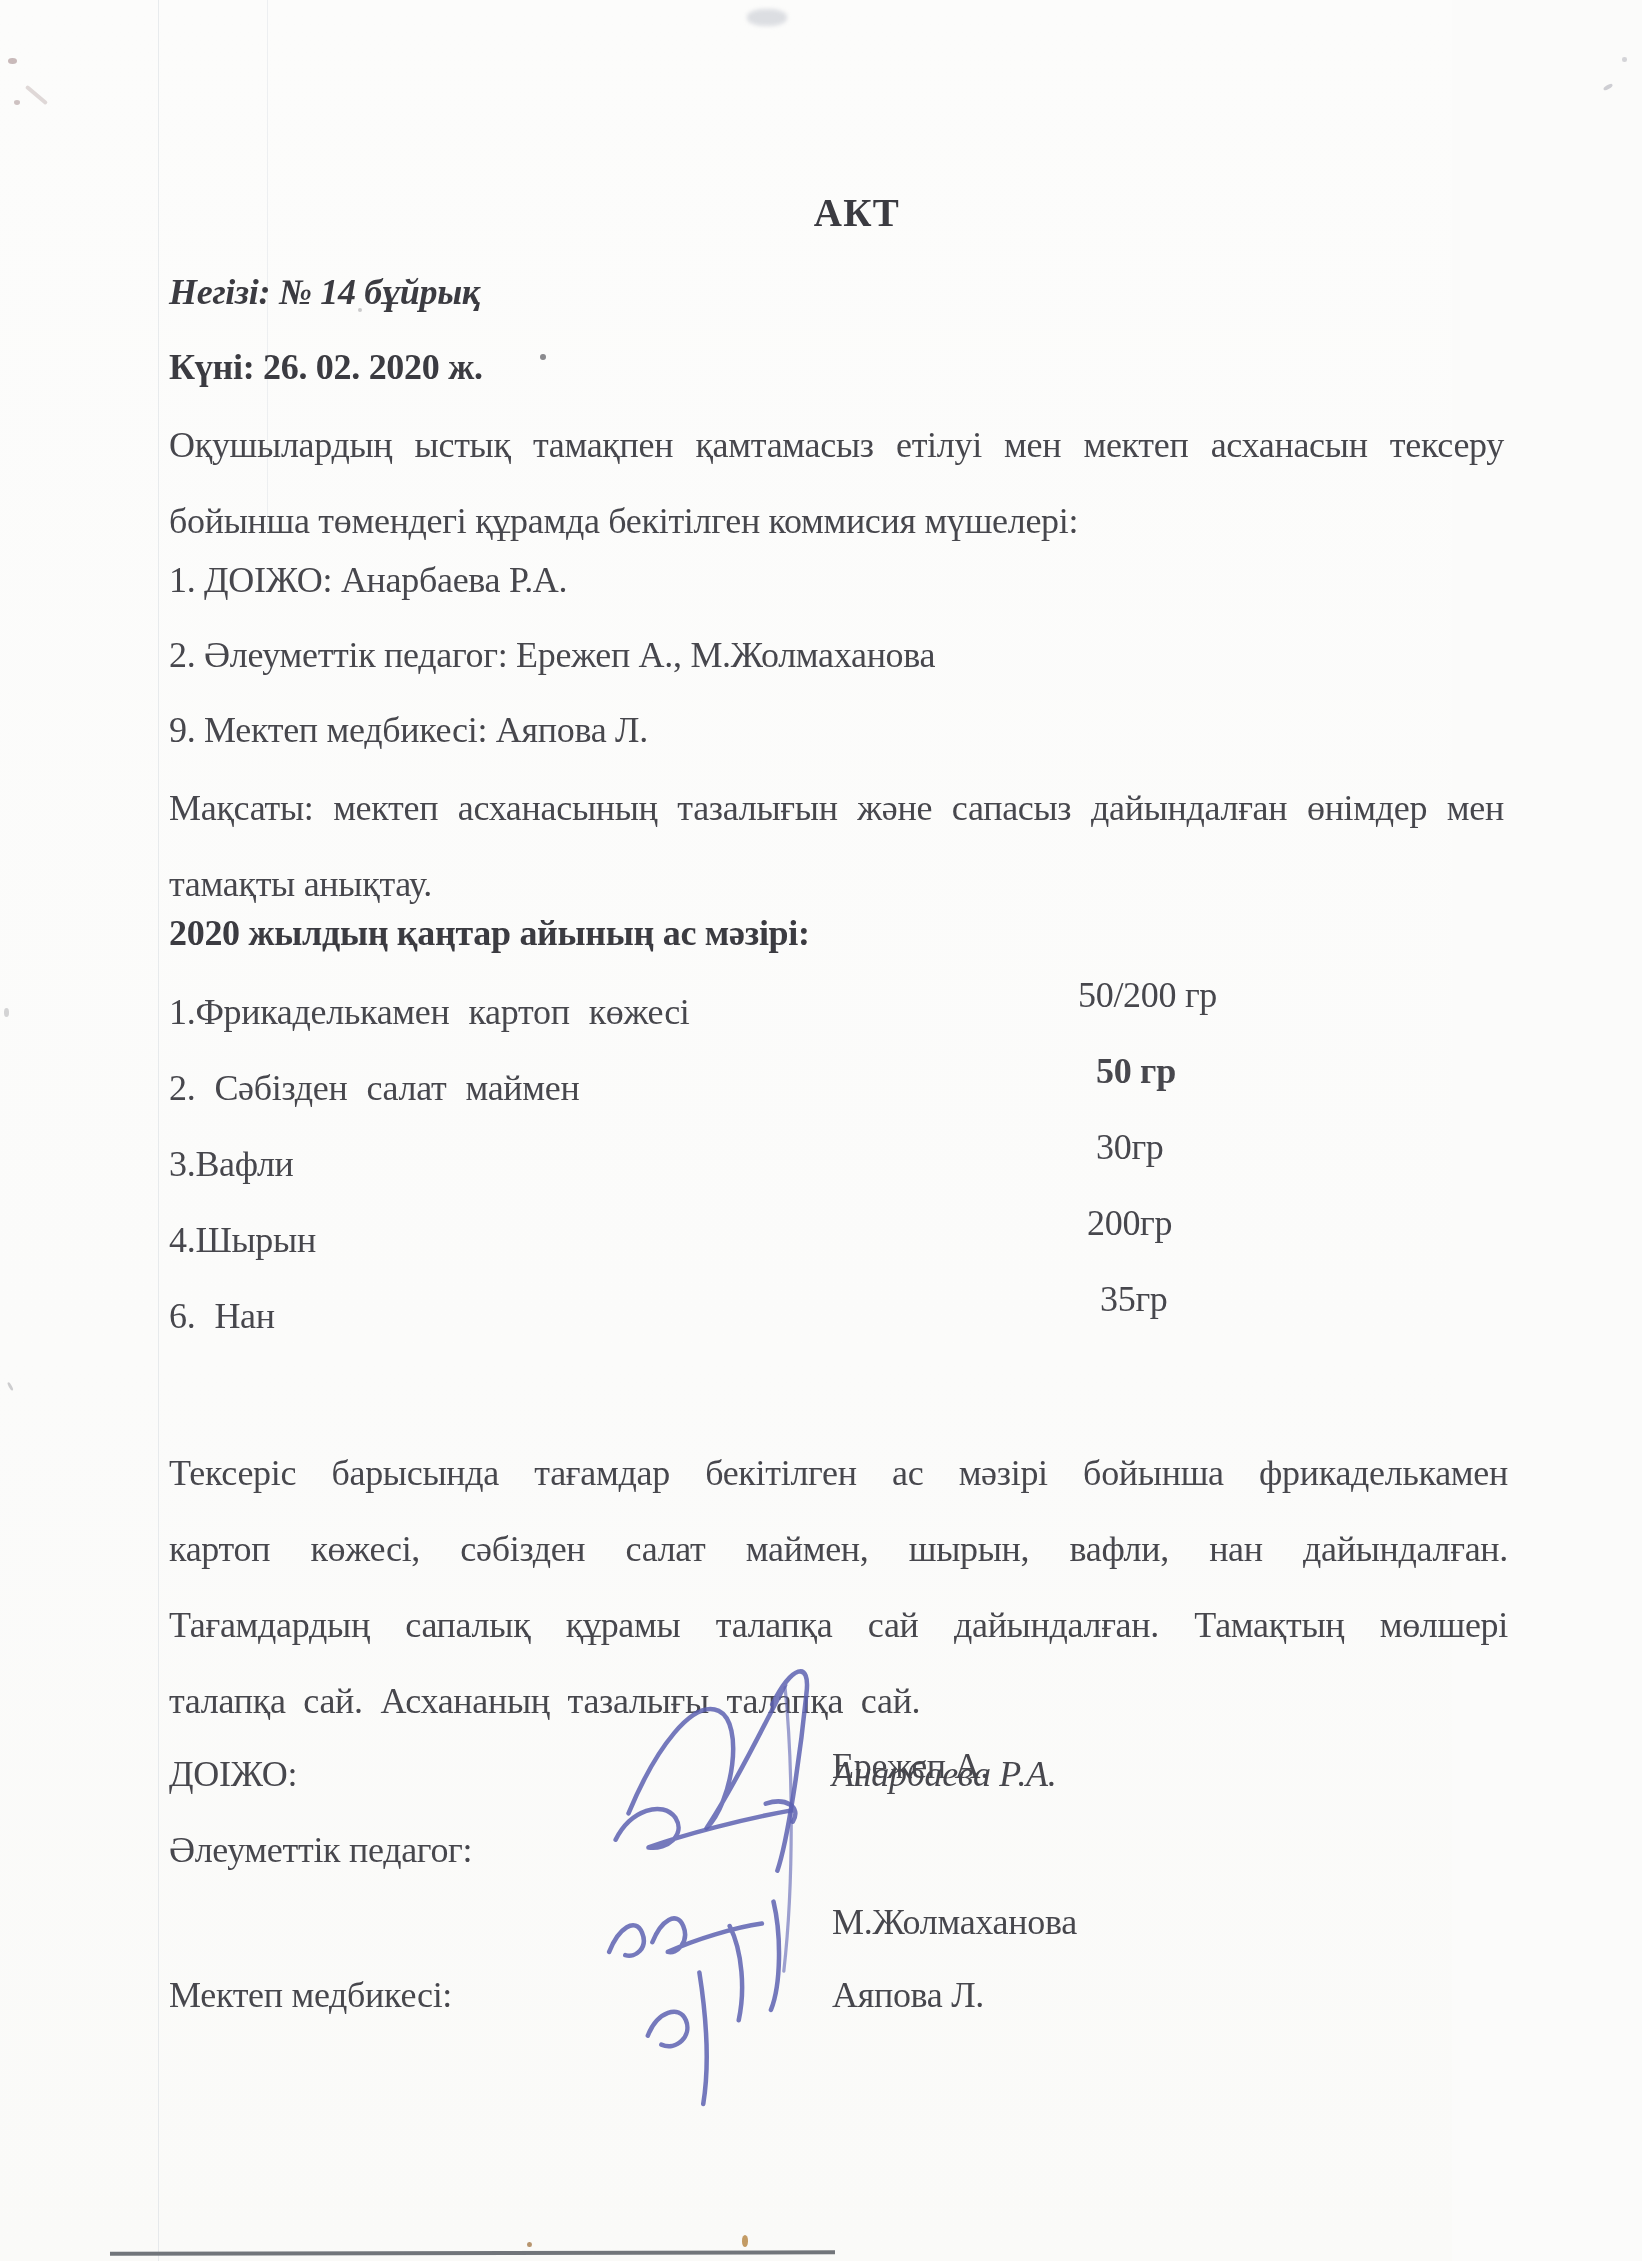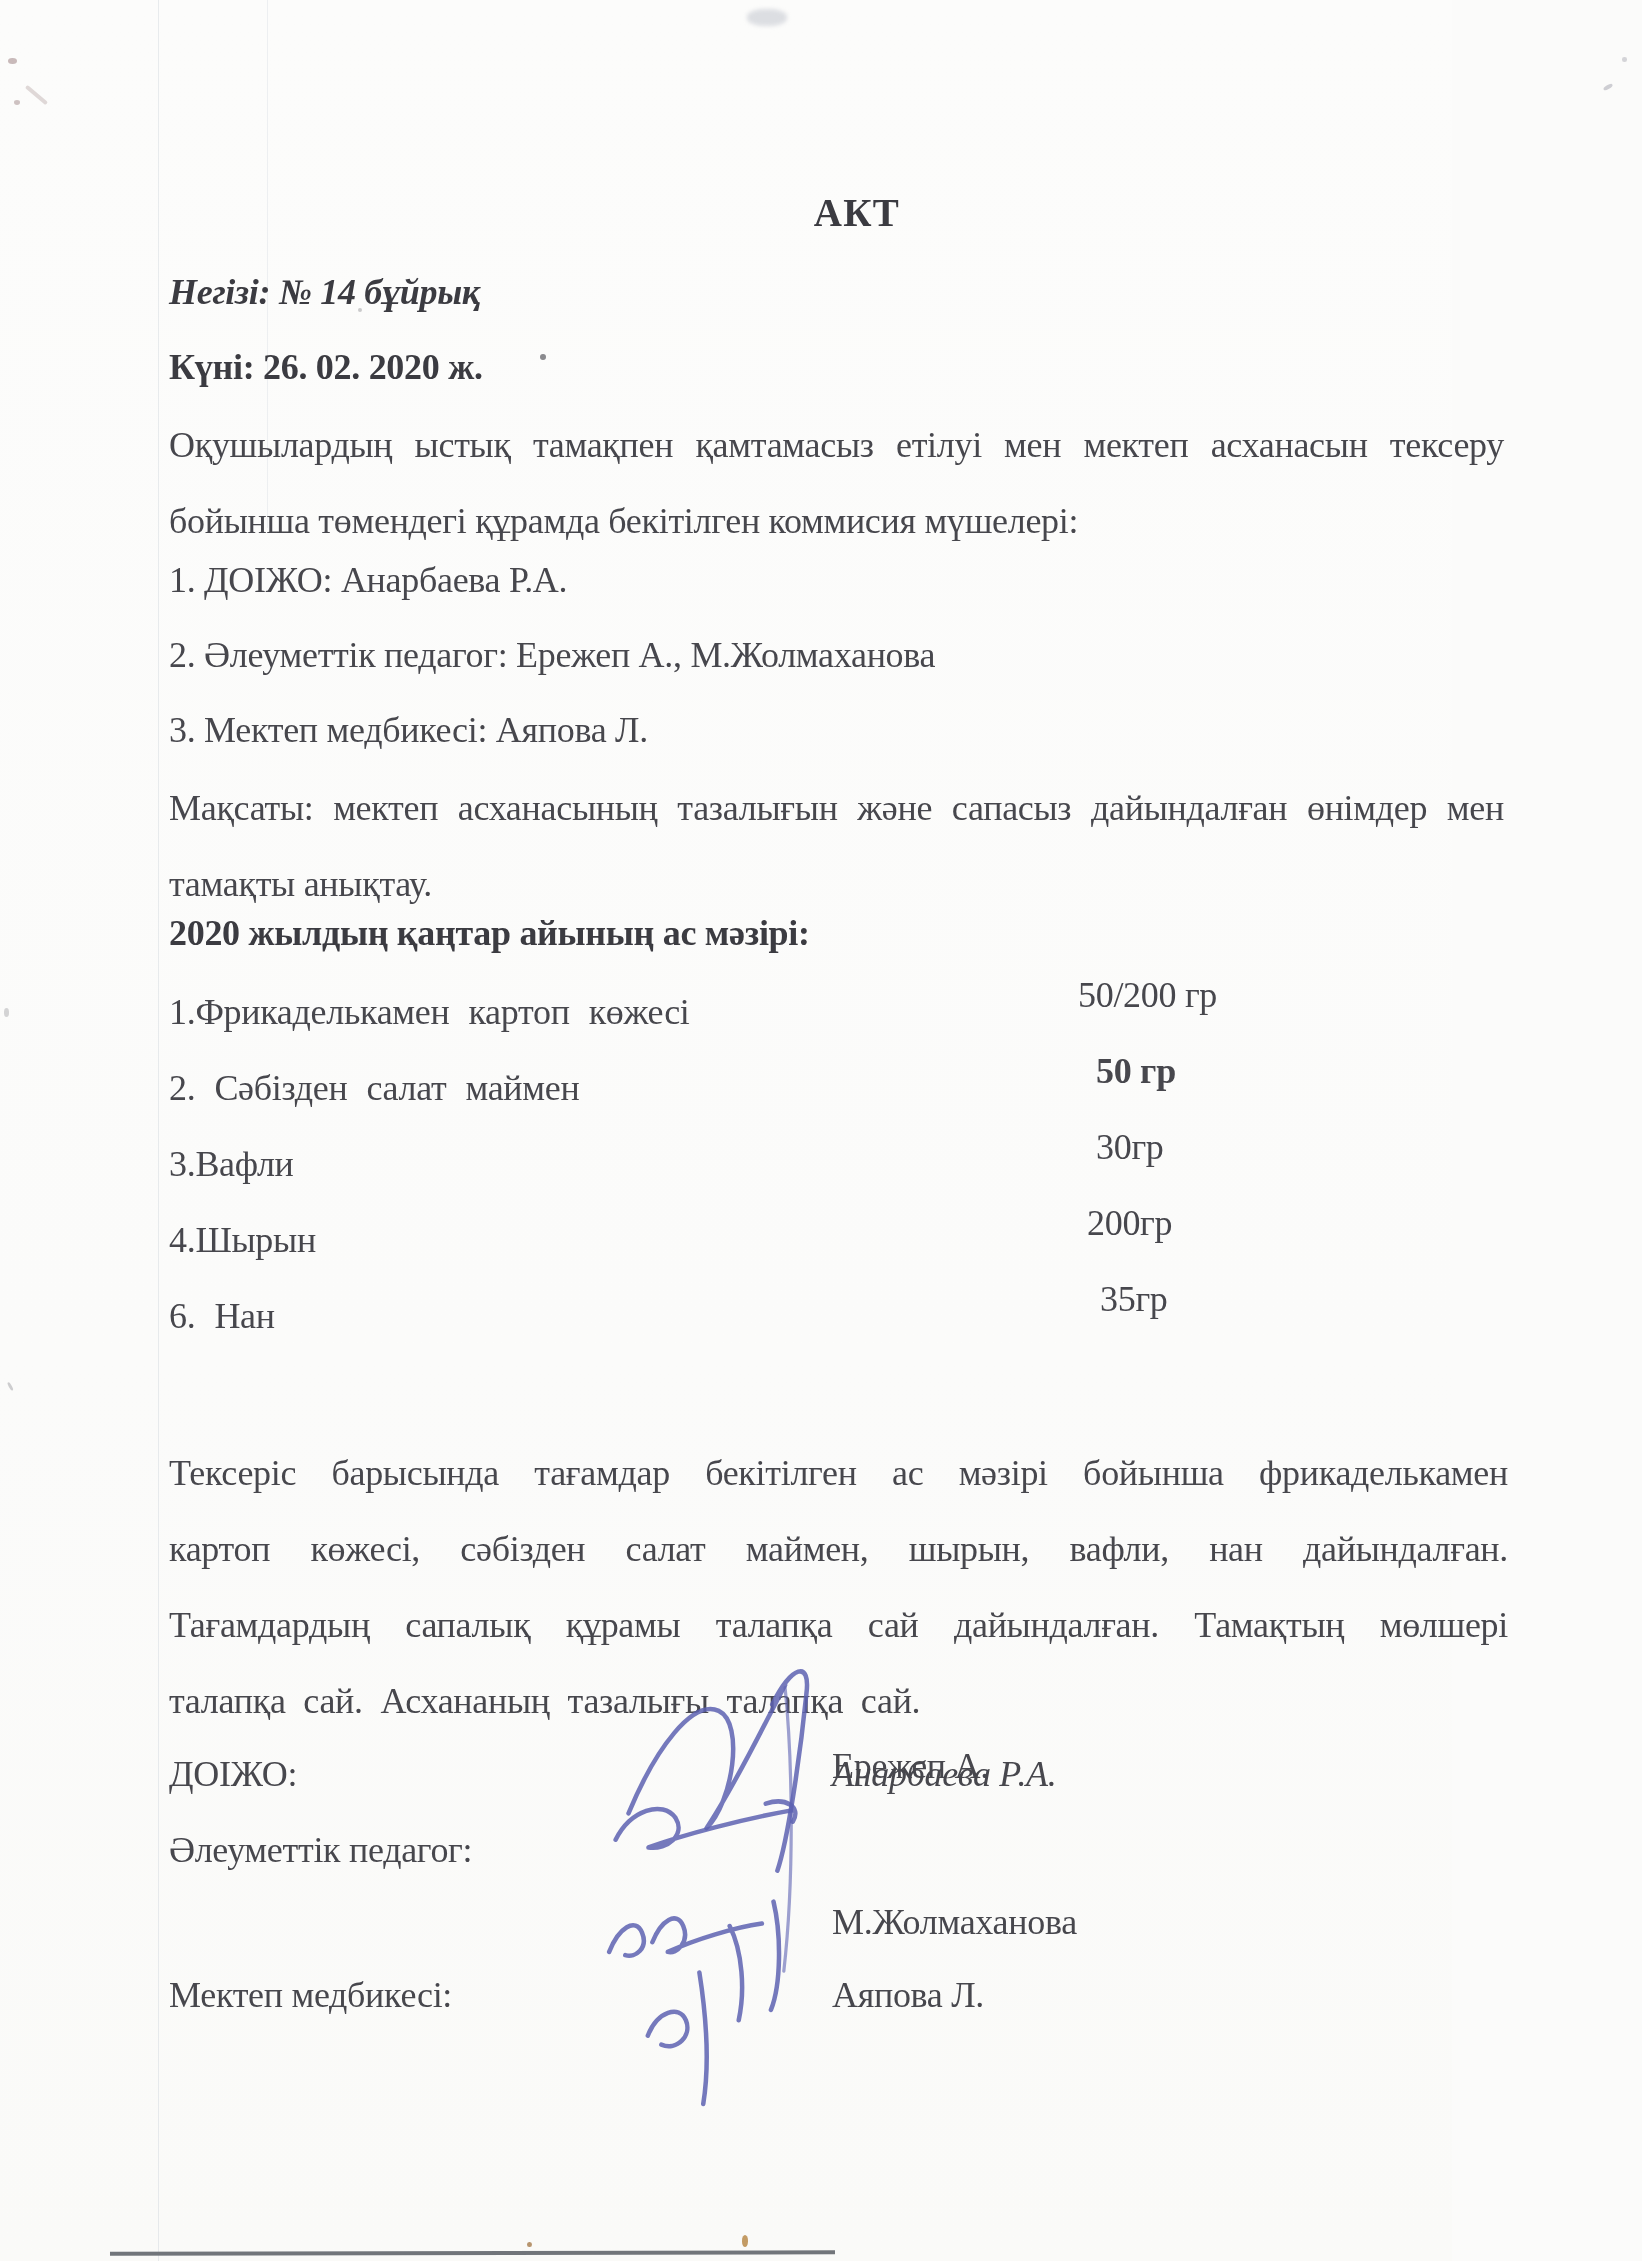--- a/index.html
+++ b/index.html
@@ -60,21 +60,21 @@
   <div class="txt bold" style="left:169px;top:254px;font-style:italic;">Негізі: № 14 бұйрық</div>
   <div class="txt bold" style="left:169px;top:329px;">Күні:  26. 02. 2020 ж.</div>
 
   <div class="txt para" style="left:169px;top:407px;">
     <div class="just">Оқушылардың ыстық тамақпен қамтамасыз етілуі мен мектеп асханасын тексеру</div>
     <div>бойынша төмендегі құрамда бекітілген коммисия мүшелері:</div>
   </div>
 
   <div class="txt" style="left:169px;top:542px;">1. ДОІЖО: Анарбаева Р.А.</div>
   <div class="txt" style="left:169px;top:617px;">2. Әлеуметтік педагог: Ережеп А., М.Жолмаханова</div>
-  <div class="txt" style="left:169px;top:692px;">3. Мектеп медбикесі: Аяпова Л.</div>
+  <div class="txt" style="left:169px;top:692px;">9. Мектеп медбикесі: Аяпова Л.</div>
 
   <div class="txt para" style="left:169px;top:770px;">
     <div class="just">Мақсаты: мектеп асханасының тазалығын және сапасыз дайындалған өнімдер мен</div>
     <div>тамақты анықтау.</div>
   </div>
 
   <div class="txt bold" style="left:169px;top:895px;">2020 жылдың  қаңтар айының ас мәзірі:</div>
 
   <div class="txt wide" style="left:169px;top:974px;">1.Фрикаделькамен картоп көжесі</div>
   <div class="qty" style="left:1078px;top:974px;">50/200 гр</div>

